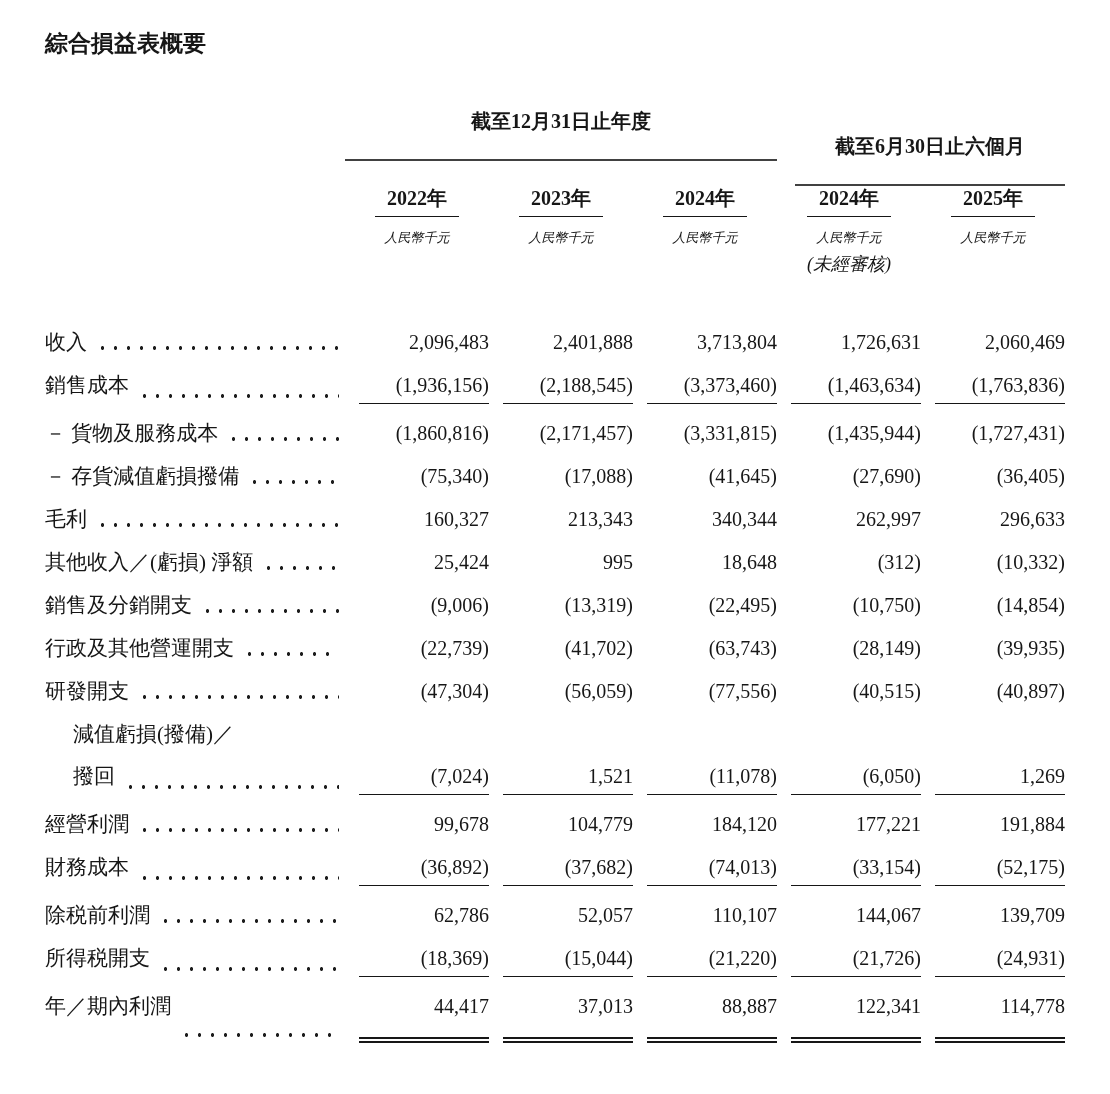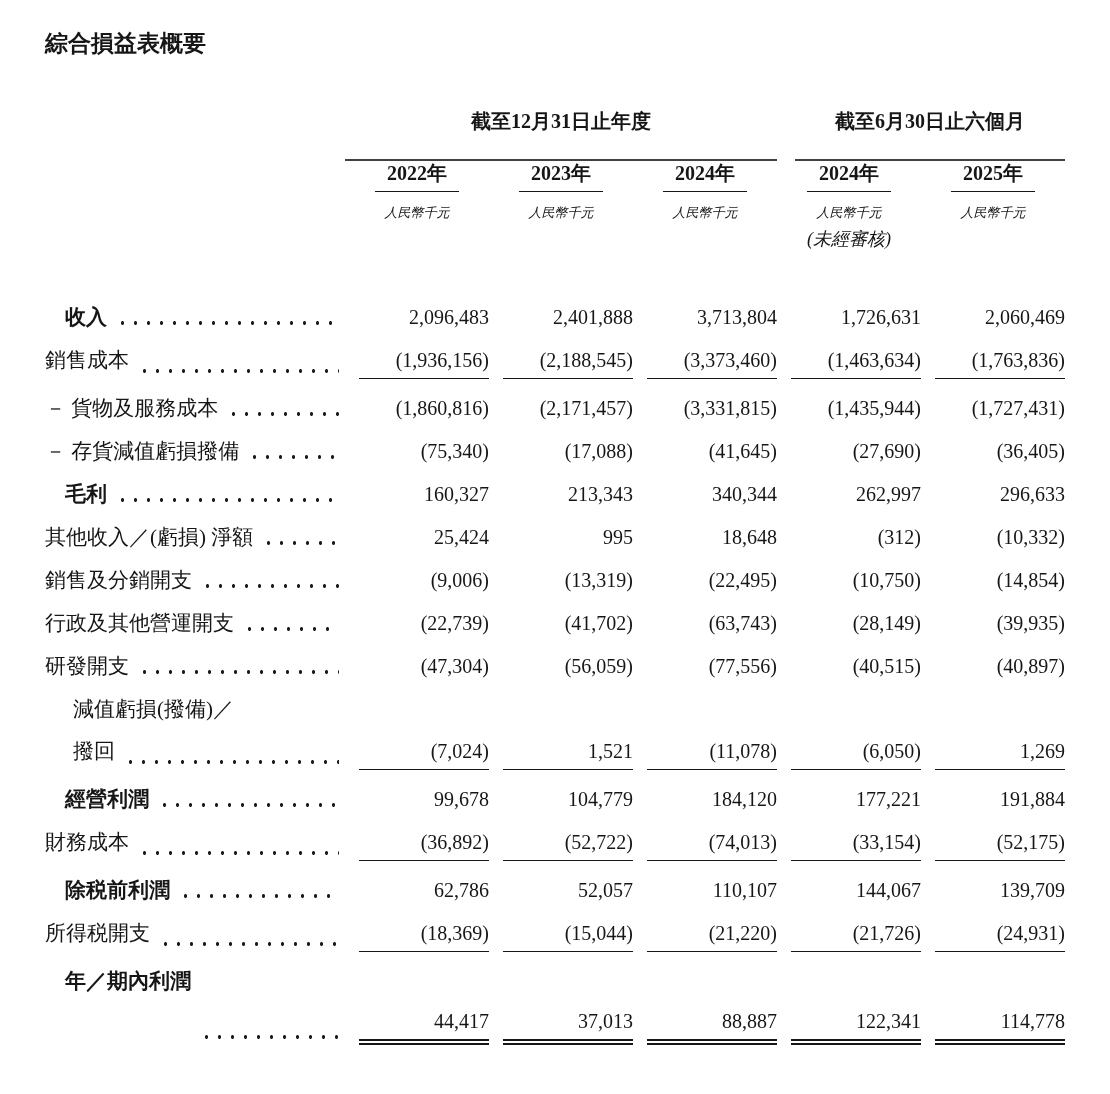--- a/index.html
+++ b/index.html
@@ -17,21 +17,21 @@
   .hrow,.drow{display:flex;}
   .label-space{width:300px;flex:0 0 300px;}
   
   .group{flex:0 0 auto;}
   .g3{width:432px;}
   .g2{width:288px;}
   .gline{
     text-align:center;font-weight:700;font-size:20px;line-height:27px;
     padding-bottom:24px;border-bottom:2.5px solid #414141;
   }
-  .gline2{margin-left:18px;}
+  .gline2{margin-left:18px;margin-top:25px;}
   .num{width:144px;flex:0 0 144px;}
   .years{}
   .yearc{text-align:center;}
   .yu{
     display:inline-block;font-weight:700;font-size:20px;line-height:25px;
     padding:0 12px 5px 12px;border-bottom:1.5px solid #161616;
   }
   .units{margin-top:9px;}
   .unitc{text-align:center;font-style:italic;font-size:13px;line-height:24px;}
   .notes{margin-top:3px;font-family:Liberation Serif, serif;}
@@ -39,38 +39,37 @@
   
   .tbody{margin-top:54px;}
   .drow{margin-bottom:16px;}
   .drow.gap{margin-top:6px;}
   .label-cell{
     width:300px;flex:0 0 300px;display:flex;
     font-size:21px;line-height:26px;white-space:nowrap;
   }
   .drow.bold .lbl{
     font-family:"DejaVu Sans","Liberation Sans",sans-serif;
-    font-weight:700;
-    margin-left:20px;
+    font-weight:400;
   }
   .indent .lbl{padding-left:28px;}
   .dots{
     flex:1;height:6px;align-self:flex-end;
     margin:0 6px 5px 9px;
     background-image:radial-gradient(circle,#1d1d1d 1.6px,transparent 2px);
     background-size:13px 6px;background-repeat:repeat-x;
     background-position:left bottom;
   }
   .cell{
     margin-left:14px;text-align:right;
     font-size:20px;line-height:26px;white-space:nowrap;
     border-bottom:1.5px solid transparent;
   }
   .rule .cell{border-bottom:1.5px solid #161616;padding-bottom:5px;}
-  .rule2 .cell{border-bottom:6px double #161616;padding-bottom:5px;margin-top:40px;}
+  .rule2 .cell{border-bottom:6px double #161616;padding-bottom:18px;}
 </style>
 </head>
 <body>
 
 <div class="page">
   <h1 class="doc-title">綜合損益表概要</h1>
 
   <div class="fintable">
 
     <div class="hrow">
@@ -363,21 +362,21 @@
 
       <div class="drow rule">
         <div class="label-cell">
             <span class="lbl">財務成本</span>
             <span class="dots"></span>
           </div>
         <div class="num">
             <div class="cell">(36,892)</div>
           </div>
         <div class="num">
-            <div class="cell">(52,722)</div>
+            <div class="cell">(37,682)</div>
           </div>
         <div class="num">
             <div class="cell">(74,013)</div>
           </div>
         <div class="num">
             <div class="cell">(33,154)</div>
           </div>
         <div class="num">
             <div class="cell">(52,175)</div>
           </div>

